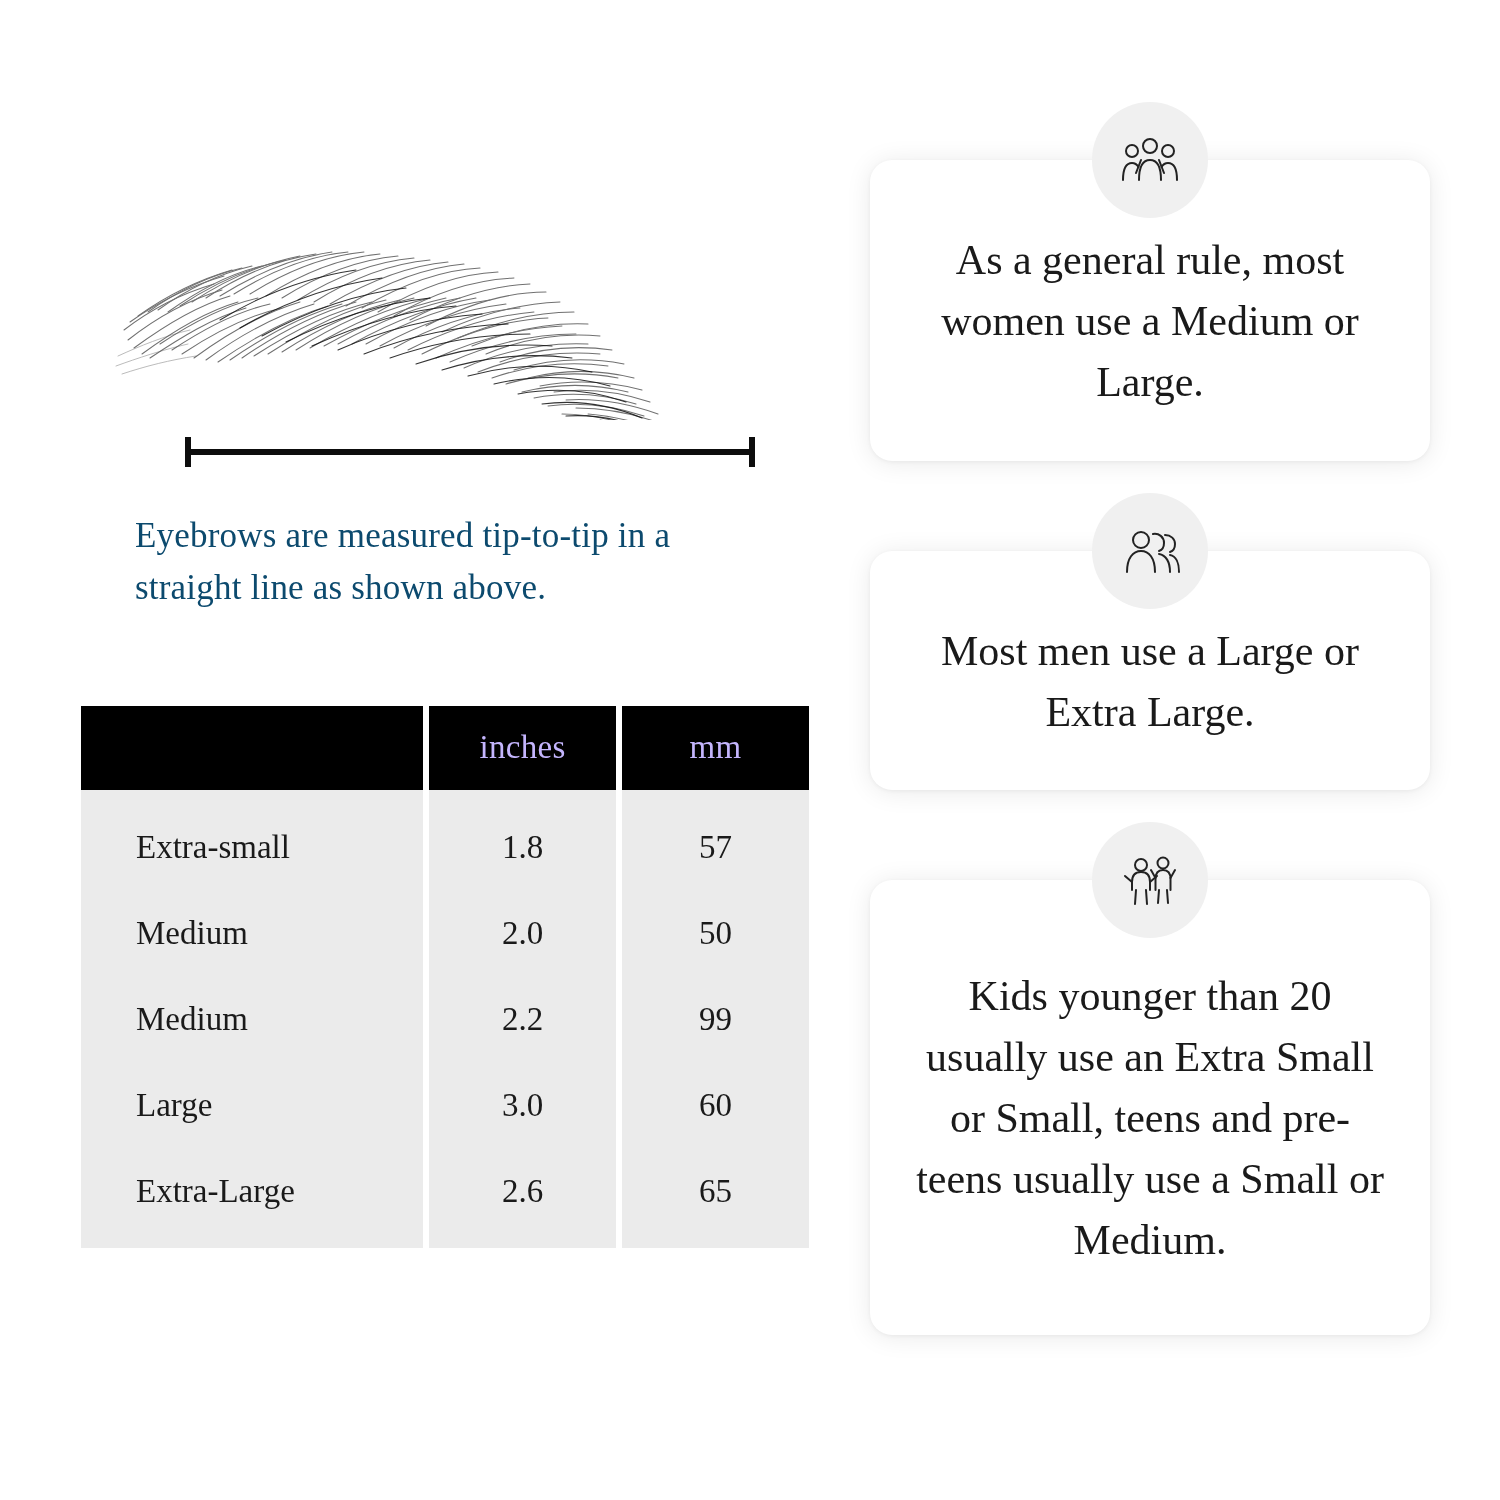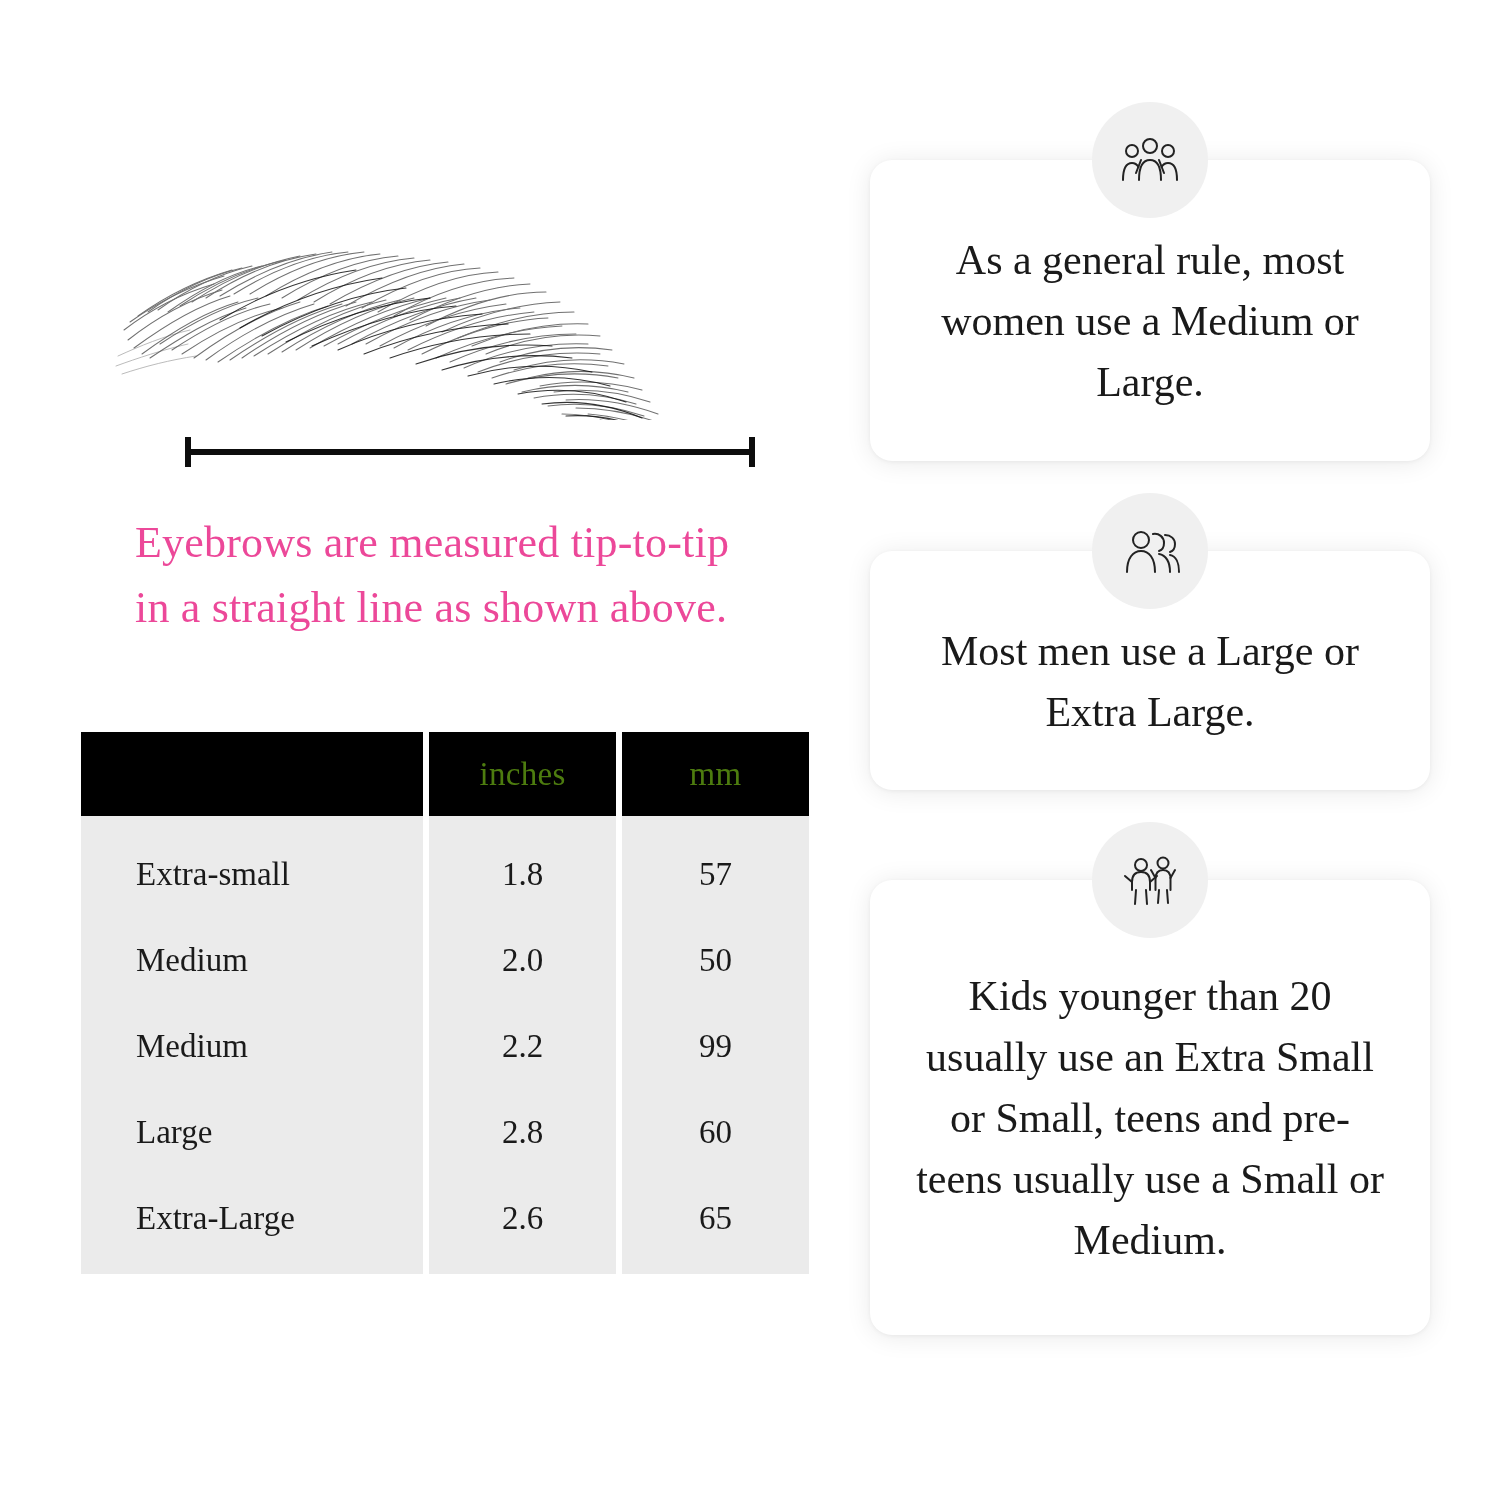--- a/index.html
+++ b/index.html
@@ -63,37 +63,37 @@
     height: 30px;
     background: #0d0d0d;
   }
   .measure-cap.left { left: 0; }
   .measure-cap.right { right: 0; }
 
   .caption {
     margin-top: 30px;
     margin-left: 60px;
     width: 600px;
-    font-size: 44px;
+    font-size: 35px;
     line-height: 1.48;
-    color: #ec4899;
+    color: #0c4a6e;
     letter-spacing: 0.2px;
   }
 
   
   .size-table {
     margin-top: 92px;
     width: 718px;
     border-collapse: separate;
     border-spacing: 6px 0;
     table-layout: fixed;
   }
   .size-table th {
     background: #000000;
-    color: #4d7c0f;
+    color: #c4b5fd;
     font-weight: normal;
     font-size: 33px;
     height: 82px;
     vertical-align: middle;
     letter-spacing: 0.3px;
   }
   .size-table th.name-head {
     width: 340px;
   }
   .size-table th.unit-head {
@@ -312,21 +312,21 @@
           <td class="num-cell">2.0</td>
           <td class="num-cell">50</td>
         </tr>
         <tr>
           <td class="name-cell">Medium</td>
           <td class="num-cell">2.2</td>
           <td class="num-cell">99</td>
         </tr>
         <tr>
           <td class="name-cell">Large</td>
-          <td class="num-cell">2.8</td>
+          <td class="num-cell">3.0</td>
           <td class="num-cell">60</td>
         </tr>
         <tr>
           <td class="name-cell">Extra-Large</td>
           <td class="num-cell">2.6</td>
           <td class="num-cell">65</td>
         </tr>
       </tbody>
     </table>
   </div>

